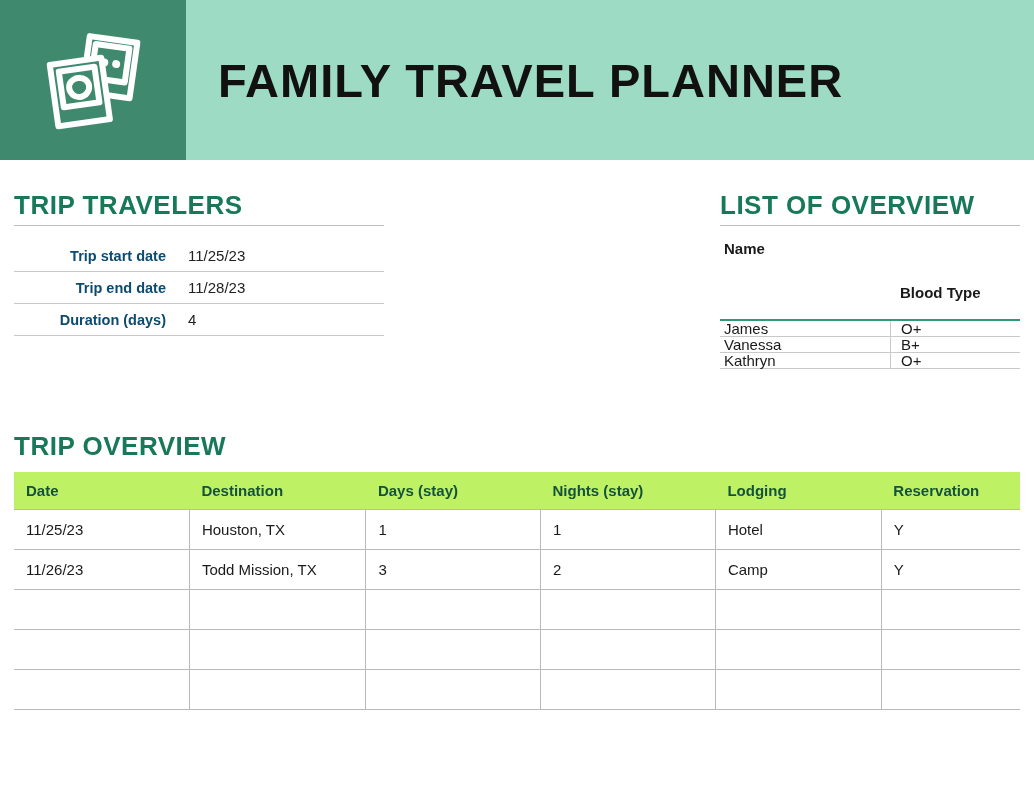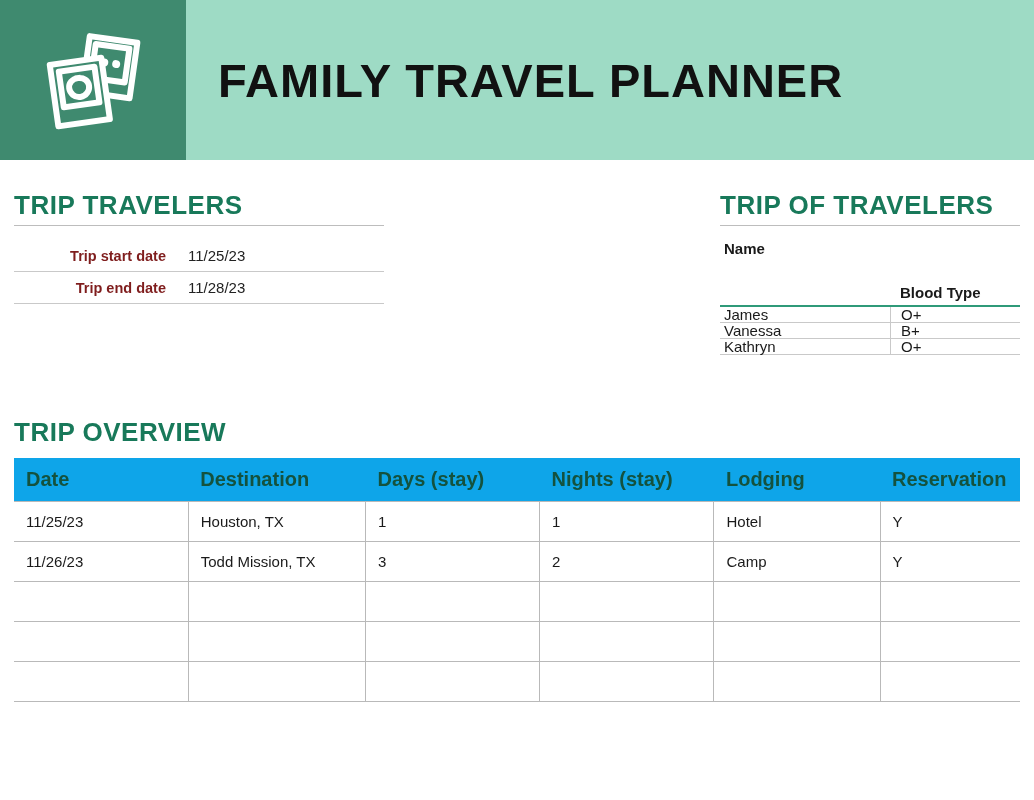--- a/index.html
+++ b/index.html
@@ -57,51 +57,51 @@
     align-items: center;
     border-bottom: 1px solid #c9c9c9;
     height: 32px;
   }
   .ov-label {
     width: 170px;
     text-align: right;
     padding-right: 18px;
     font-weight: 700;
     font-size: 14.5px;
-    color: #7f1d1d;
+    color: #0c4a6e;
   }
   .ov-value {
     font-size: 15px;
     color: #222;
     padding-left: 4px;
   }
   .trav-head {
     display: flex;
     font-weight: 700;
     font-size: 15px;
     border-bottom: 2px solid #2f9a79;
-    padding-bottom: 4px;
+    padding-bottom: 18px;
   }
   .trav-row {
     display: flex;
     font-size: 15px;
     border-bottom: 1px solid #c9c9c9;
     height: 16px;
     align-items: center;
   }
   .trav-name { width: 170px; padding-left: 4px; }
   .trav-blood { flex: 1; border-left: 1px solid #c9c9c9; padding-left: 10px; height: 100%; display: flex; align-items: center; }
   .trav-head .trav-blood { border-left: none; margin-top: 44px; }
   .itinerary { margin-top: 62px; }
   .itin-table { width: 100%; border-collapse: collapse; }
   .itin-table thead th {
-    background: #0ea5e9;
+    background: #bef264;
     color: #14523e;
     font-weight: 700;
-    font-size: 20px;
+    font-size: 15px;
     text-align: left;
     padding: 10px 12px;
     border: none;
   }
   .itin-table td {
     border: 1px solid #b9b9b9;
     font-size: 15px;
     padding: 10px 12px;
     height: 40px;
   }
@@ -146,24 +146,28 @@
     <div class="trip-overview">
       <div class="section-title">TRIP TRAVELERS</div>
       <div class="ov-row">
         <div class="ov-label">Trip start date</div>
         <div class="ov-value">11/25/23</div>
       </div>
       <div class="ov-row">
         <div class="ov-label">Trip end date</div>
         <div class="ov-value">11/28/23</div>
       </div>
+      <div class="ov-row">
+        <div class="ov-label">Duration (days)</div>
+        <div class="ov-value">4</div>
+      </div>
     </div>
 
     <div class="travelers">
-      <div class="section-title">TRIP OF TRAVELERS</div>
+      <div class="section-title">LIST OF OVERVIEW</div>
       <div class="trav-head">
         <div class="trav-name">Name</div>
         <div class="trav-blood">Blood Type</div>
       </div>
       <div class="trav-row">
         <div class="trav-name">James</div>
         <div class="trav-blood">O+</div>
       </div>
       <div class="trav-row">
         <div class="trav-name">Vanessa</div>

